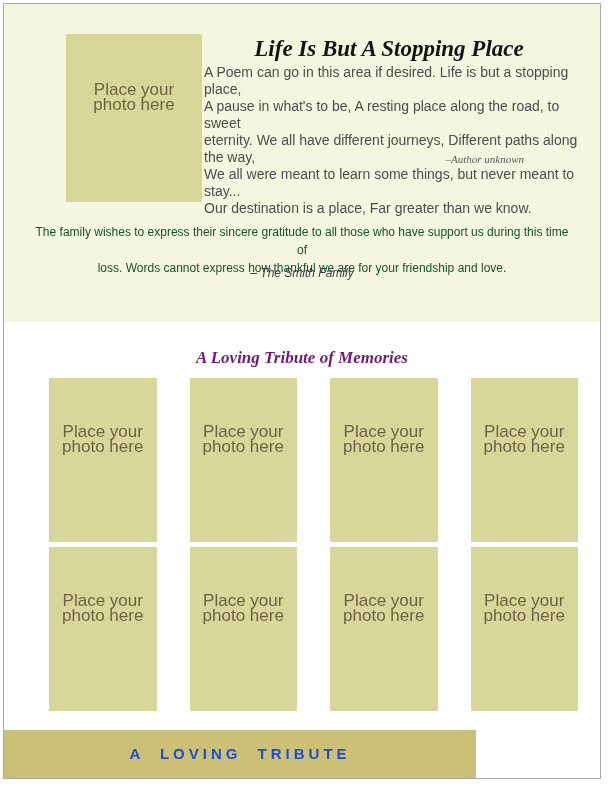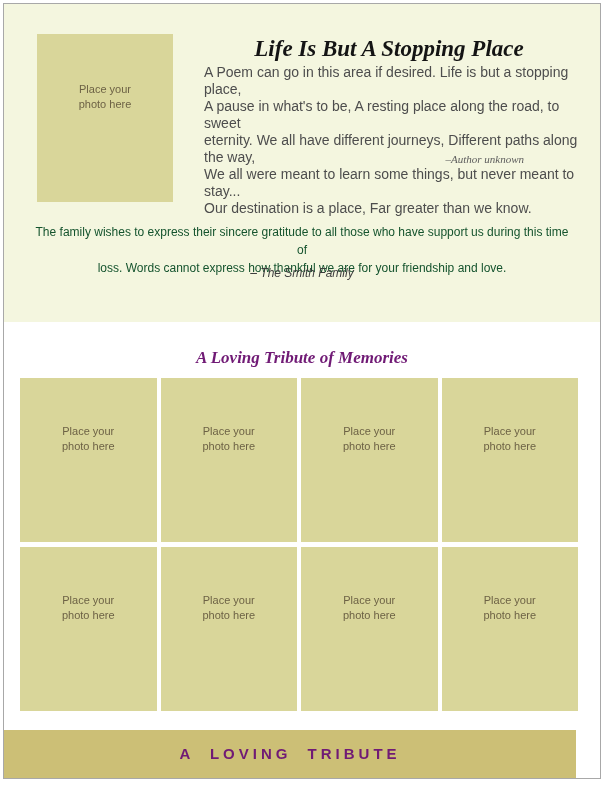--- a/index.html
+++ b/index.html
@@ -20,24 +20,25 @@
   .top-panel {
     position: absolute;
     left: 0; top: 0;
     width: 596px; height: 318px;
     background: #f4f6df;
   }
   .photo-box {
     background: #d9d69a;
     color: #6d6245;
     text-align: center;
-    font-size: 11px;
+    font-size: 17px;
     line-height: 15px;
     white-space: pre-line;
     box-sizing: border-box;
+    margin-left: 29px;
   }
   .photo-box-main {
     position: absolute;
     left: 33px; top: 30px;
     width: 136px; height: 168px;
     padding-top: 48px;
   }
   .main-title {
     position: absolute;
     left: 195px; top: 32px;
@@ -107,29 +108,29 @@
     grid-template-rows: 164px 164px;
     column-gap: 4px;
     row-gap: 5px;
   }
   .photo-grid .photo-box {
     padding-top: 46px;
   }
   .banner {
     position: absolute;
     left: 0; bottom: 0;
-    width: 572px; height: 48px;
+    width: 472px; height: 48px;
     background: #ccbf76;
     text-align: center;
     line-height: 48px;
     font-weight: bold;
     font-size: 15px;
     letter-spacing: 4px;
     word-spacing: 8px;
-    color: #701a75;
+    color: #1d4ed8;
   }
 </style>
 </head>
 <body>
 
 <div class="frame">
 
   <div class="top-panel">
     <div class="photo-box photo-box-main">Place your
 photo here</div>

